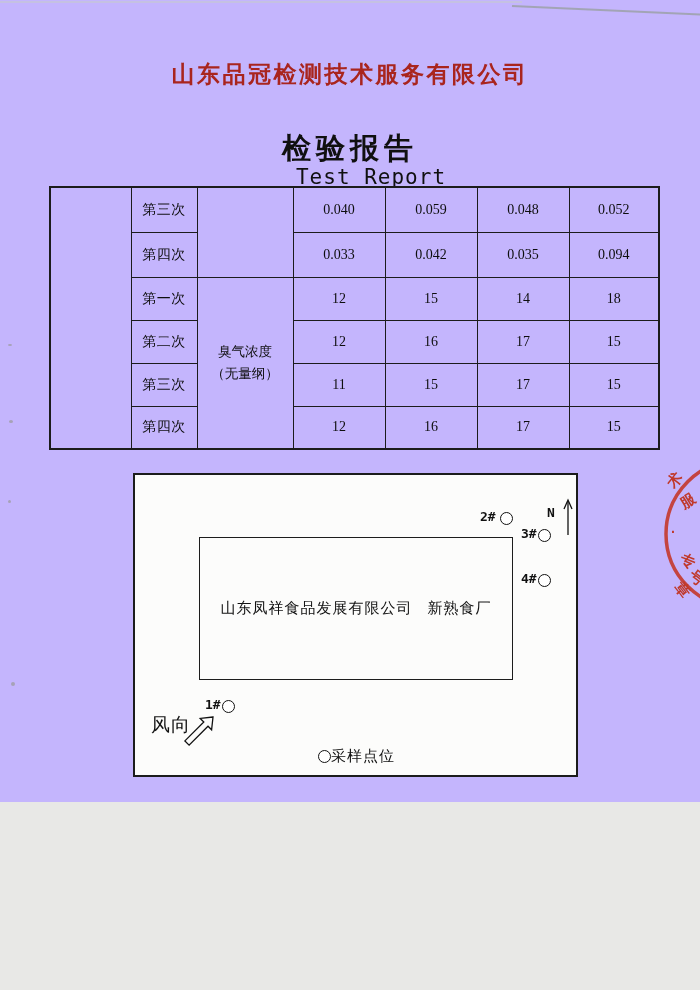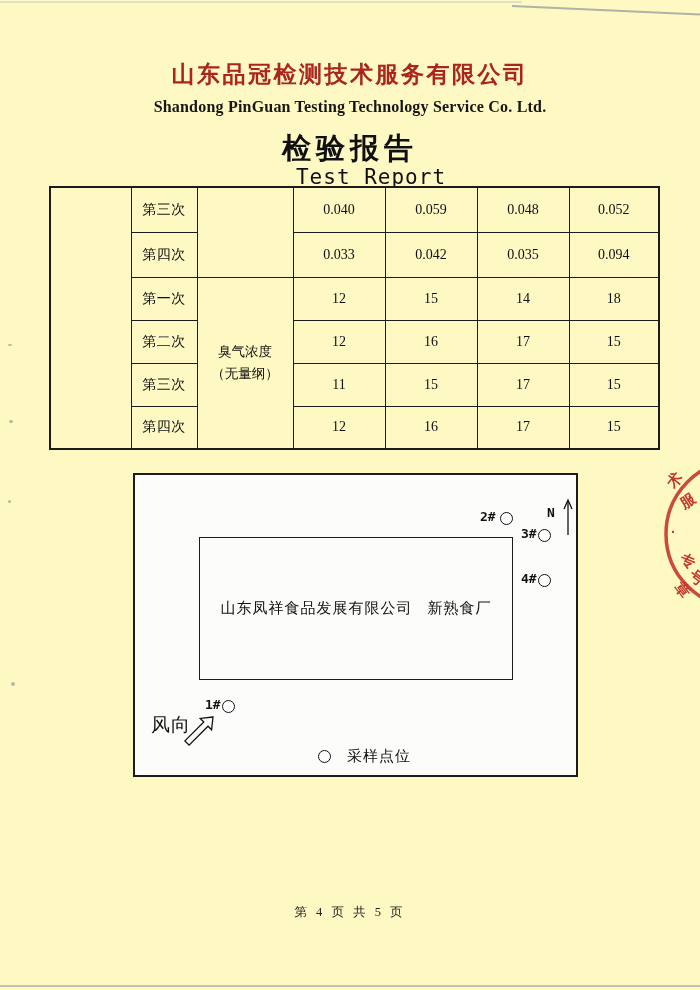--- a/index.html
+++ b/index.html
@@ -1,18 +1,18 @@
 <!DOCTYPE html>
 <html><head>
 <meta charset="utf-8">
 <style>
   html,body{margin:0;padding:0;background:#e8e8e6;}
   .page{
-    position:relative;width:700px;height:990px;margin:0 auto;
-    background:#fef9c3;overflow:hidden;
+    position:relative;width:700px;height:802px;margin:0 auto;
+    background:#c4b5fd;overflow:hidden;
     font-family:"Liberation Sans","DejaVu Sans",sans-serif;
     color:#111;
   }
   
   .cn-company{
     position:absolute;left:0;top:59px;width:100%;text-align:center;
     font-size:23px;font-weight:bold;letter-spacing:2.5px;color:#a9251e;
   }
   .en-company{
     position:absolute;left:0;top:98px;width:100%;text-align:center;
@@ -56,21 +56,21 @@
   }
   .pt-circle{
     position:absolute;width:11px;height:11px;border:1.5px solid #111;
     border-radius:50%;background:#fff;
   }
   .pt-label{
     position:absolute;font-family:"DejaVu Sans Mono","Liberation Mono",monospace;
     font-size:13px;font-weight:bold;color:#111;
   }
   .cjk-label{position:absolute;font-size:19px;color:#111;letter-spacing:1px;}
-  .legend{position:absolute;left:183px;top:272px;display:flex;align-items:center;gap:16px;}
+  .legend{position:absolute;left:183px;top:272px;display:flex;align-items:center;gap:0;}
   .legend .lg-circle{
     width:11px;height:11px;border:1.5px solid #111;border-radius:50%;background:#fff;flex:0 0 auto;
   }
   .legend .lg-text{font-size:15px;letter-spacing:1px;color:#111;}
   .north{position:absolute;left:412px;top:30px;font-size:13px;font-weight:bold;
     font-family:"DejaVu Sans Mono","Liberation Mono",monospace;}
   svg.n-arrow{position:absolute;left:426px;top:22px;}
   svg.wind-arrow{position:absolute;left:48px;top:238px;}
   
   .footer{
@@ -94,21 +94,20 @@
 
   <div class="edge-top"></div>
   <div class="edge-diag"></div>
   <div class="edge-bottom"></div>
   <div class="speck" style="left:8px;top:344px;width:4px;height:2px;"></div>
   <div class="speck" style="left:9px;top:420px;width:4px;height:3px;"></div>
   <div class="speck" style="left:8px;top:500px;width:3px;height:3px;"></div>
   <div class="speck" style="left:11px;top:682px;width:4px;height:4px;"></div>
 
   <div class="cn-company">山东品冠检测技术服务有限公司</div>
-  <div class="en-company">Shandong PinGuan Testing Technology Service Co. Ltd.</div>
   <div class="report-title">检验报告</div>
   <div class="report-title-en">Test Report</div>
 
   <table class="results">
     <colgroup>
       <col style="width:81px">
         <col style="width:66px">
         <col style="width:96px">
       <col style="width:92px">
         <col style="width:92px">

